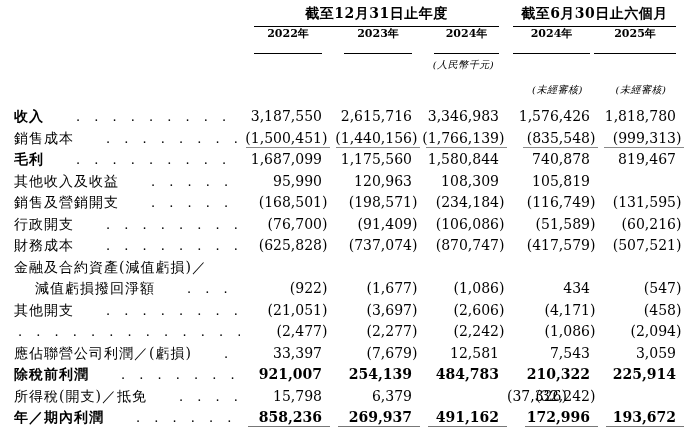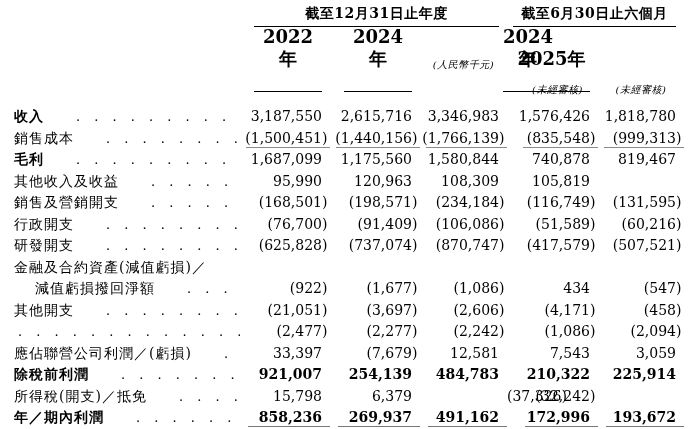--- a/index.html
+++ b/index.html
@@ -41,23 +41,23 @@
   }
   .g1 .group-line { margin-left: 14px; margin-right: 8px; }
   .g2 .group-line { margin-left: -4px; margin-right: 8px; }
 
   .year-row { height: 26px; align-items: end; }
   .year-cell { display: flex; align-items: flex-end; }
   .year-line {
     flex: 1;
     text-align: center;
     font-weight: bold;
-    font-size: 18px;
+    font-size: 11px;
     border-bottom: 1.5px solid #000;
-    padding-bottom: 20px;
+    padding-bottom: 12px;
     margin-left: 14px;
     margin-right: 8px;
   }
   .year-cell.half .year-line { margin-left: -4px; }
 
   .note-row { height: 21px; align-items: center; margin-top: 2px; }
   .note-row2 { height: 19px; align-items: center; margin-top: 5px; }
   .note {
     text-align: center;
     font-style: italic;
@@ -130,20 +130,23 @@
       <span class="group-line">截至6月30日止六個月</span>
     </div>
   </div>
 
   <div class="row year-row">
     <div class="cell"></div>
     <div class="cell year-cell">
       <span class="year-line">2022年</span>
     </div>
     <div class="cell year-cell">
+      <span class="year-line">2023年</span>
+    </div>
+    <div class="cell year-cell">
       <span class="year-line">2024年</span>
     </div>
     <div class="cell"></div>
     <div class="cell year-cell half">
       <span class="year-line">2024年</span>
     </div>
     <div class="cell year-cell half">
       <span class="year-line">2025年</span>
     </div>
   </div>
@@ -235,21 +238,21 @@
         </div>
         <div class="cell val paren">(76,700)</div>
         <div class="cell val paren">(91,409)</div>
         <div class="cell val paren">(106,086)</div>
         <div class="cell"></div>
         <div class="cell val paren">(51,589)</div>
         <div class="cell val paren">(60,216)</div>
       </div>
       <div class="row data-row">
         <div class="cell label-cell">
-          <span class="lbl">研發開支</span>
+          <span class="lbl">財務成本</span>
           <span class="leader">. . . . . . . . . . . . . . . . . . . . . . . . . . . . . . . . . . . . . . . .</span>
         </div>
         <div class="cell val paren">(625,828)</div>
         <div class="cell val paren">(737,074)</div>
         <div class="cell val paren">(870,747)</div>
         <div class="cell"></div>
         <div class="cell val paren">(417,579)</div>
         <div class="cell val paren">(507,521)</div>
       </div>
       <div class="row data-row">

